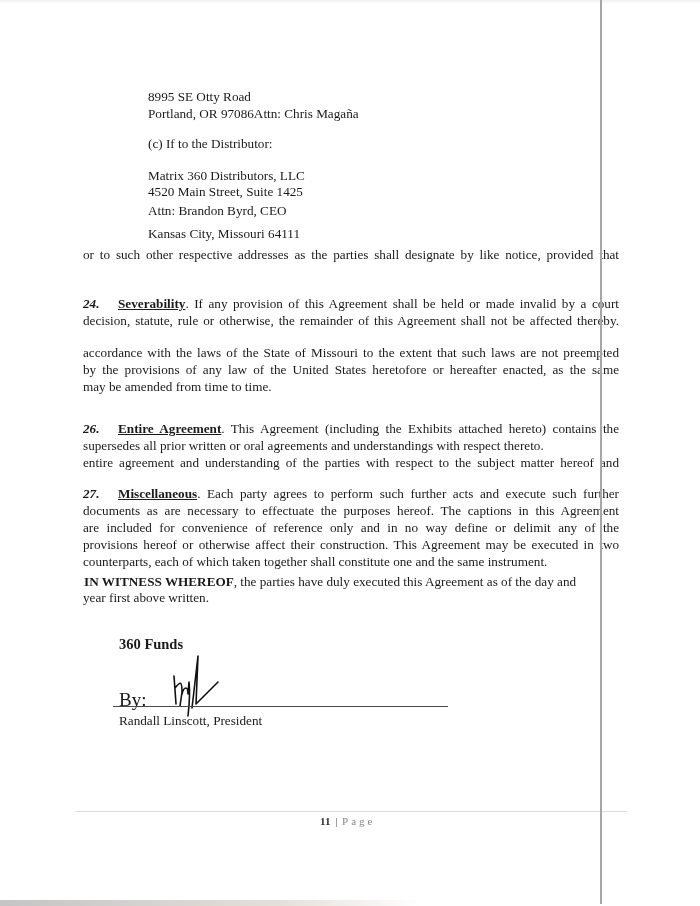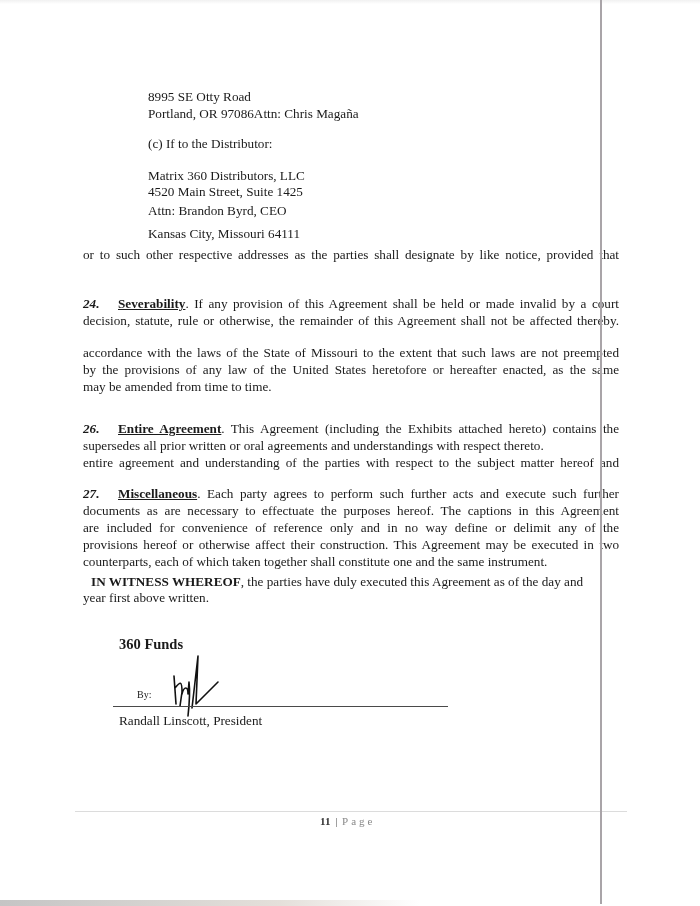--- a/index.html
+++ b/index.html
@@ -19,21 +19,21 @@
     .bottomshade { position: absolute; left: 0; top: 900px; width: 700px; height: 6px;
       background: linear-gradient(90deg, #8a8a8a, #c9c0b5 40%, #ffffff 60%); opacity: .5; }
     .text { position: absolute; font-size: 13.2px; line-height: 17px; white-space: nowrap; }
     .para { position: absolute; left: 83px; width: 536px; font-size: 13.2px; line-height: 17px; }
     .para .line { display: block; text-align: justify; text-align-last: justify; white-space: nowrap; }
     .para .line.last { text-align-last: left; }
     .num { font-weight: bold; display: inline-block; width: 35px; font-style: italic; }
     .heading { font-weight: bold; text-decoration: underline; }
     .bold { font-weight: bold; }
     .sig-title { position: absolute; left: 119px; top: 636px; font-size: 14.5px; font-weight: bold; }
-    .sig-by { position: absolute; left: 137px; top: 689px; font-size: 10px; }
+    .sig-by { position: absolute; left: 119px; top: 689px; font-size: 19px; }
     .sig-rule { position: absolute; left: 113px; top: 706px; width: 335px; height: 1px; background: #4a4a4a; }
     .sig-name { position: absolute; left: 119px; top: 713px; font-size: 13.2px; }
     .signature { position: absolute; left: 168px; top: 646px; width: 60px; height: 72px; }
     .footer-rule { position: absolute; left: 75px; top: 811px; width: 552px; height: 1px; background: #dcdcdc; }
     .footer { position: absolute; left: 320px; top: 815px; font-size: 11px; color: #333; }
     .footer .pg { font-weight: bold; }
     .footer .sep { color: #555; margin: 0 2px; }
     .footer .word { color: #888; letter-spacing: 3px; }
   </style>
 </head>
@@ -75,21 +75,21 @@
   </div>
 
   <div class="para" style="top:485px;">
     <span class="line"><span class="num">27.</span><span class="heading">Miscellaneous</span><span>. Each party agrees to perform such further acts and execute such further</span></span>
     <span class="line">documents as are necessary to effectuate the purposes hereof.  The captions in this Agreement</span>
     <span class="line">are  included for convenience of reference only and in no way define or delimit any of the</span>
     <span class="line">provisions hereof or otherwise affect their construction. This Agreement may be executed in two</span>
     <span class="line last">counterparts, each of which taken together shall constitute one and the same instrument.</span>
   </div>
 
-  <div class="text" style="left:91px; top:573px;text-align:center;"><span class="bold">IN WITNESS WHEREOF</span><span>, the parties have duly executed this Agreement as of the day and</span></div>
+  <div class="text" style="left:84px; top:573px;text-align:center;"><span class="bold">IN WITNESS WHEREOF</span><span>, the parties have duly executed this Agreement as of the day and</span></div>
   <div class="text" style="left:83px; top:589px;">year first above written.</div>
 
   <div class="sig-title">360 Funds</div>
   <svg class="signature" viewBox="0 0 60 72">
     <path d="M8 58 L6 30 M7 42 C12 36 14 34 14 46 L12 60 M14 48 C16 40 20 40 20 48 L21 36 C22 44 22 52 20 70 M24 62 L30 10 L28 58 M28 58 C34 52 42 44 50 36" fill="none" stroke="#111" stroke-width="1.6" stroke-linecap="round" stroke-linejoin="round"></path>
   </svg>
   <div class="sig-by">By:</div>
   <div class="sig-rule"></div>
   <div class="sig-name">Randall Linscott, President</div>
 

